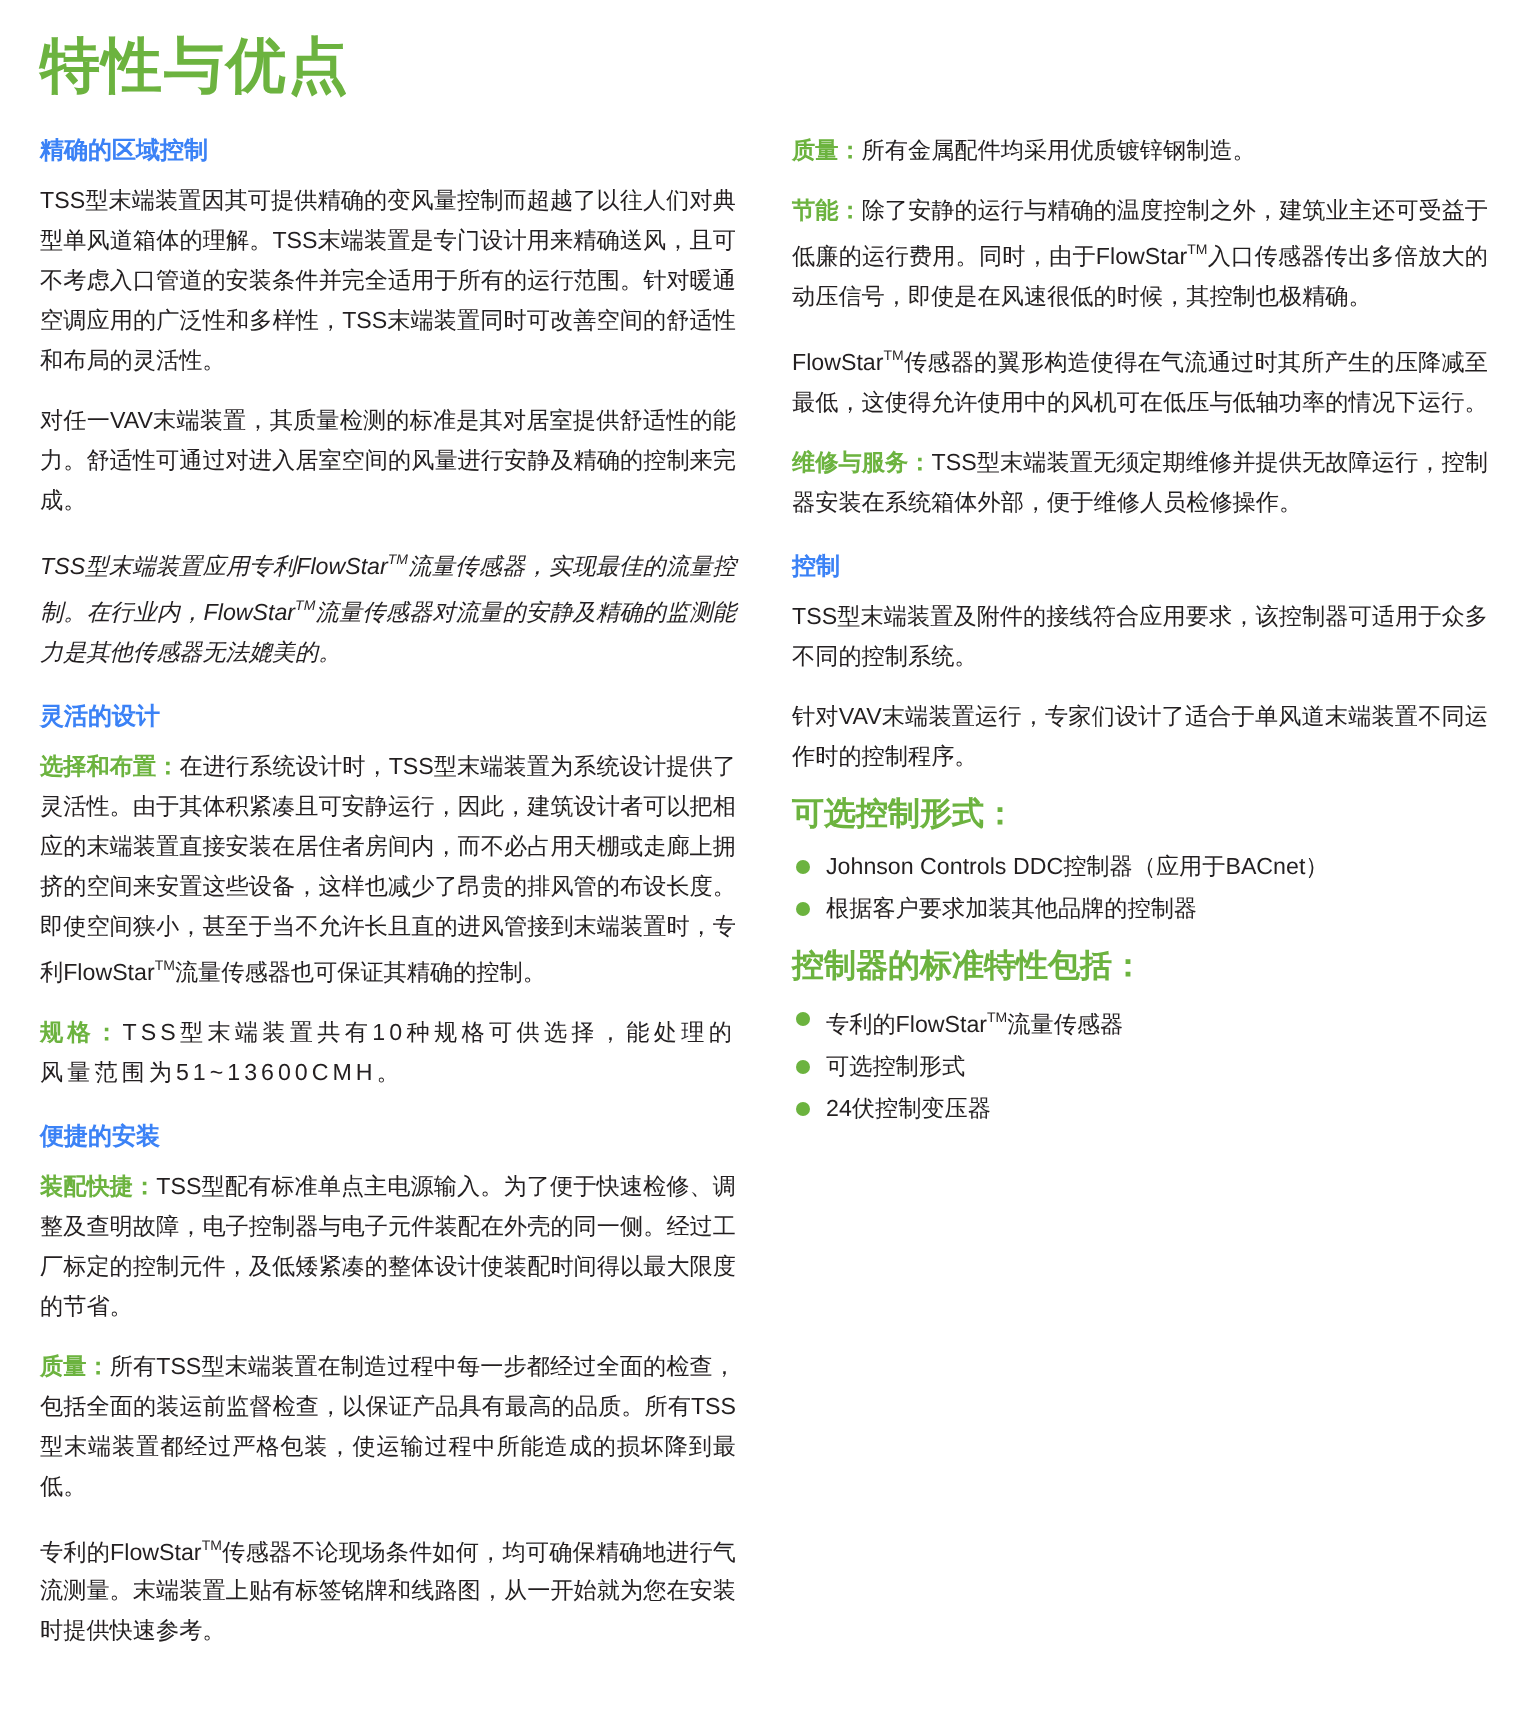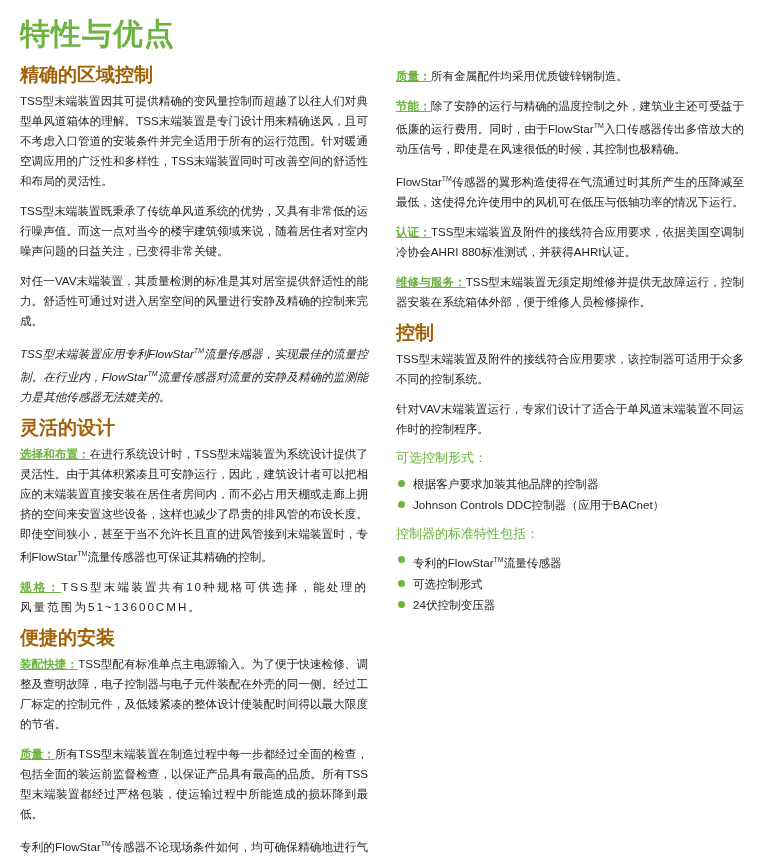--- a/index.html
+++ b/index.html
@@ -32,56 +32,55 @@
   }
   .columns {
     display: flex;
     gap: 28px;
   }
   .col {
     width: 348px;
     flex: 0 0 348px;
   }
   h2.section-head {
-    color: #a16207;
-    font-size: 19px;
+    color: #3b82f6;
+    font-size: 12px;
     font-weight: bold;
     margin: 0 0 7px 0;
     line-height: 18px;
   }
   .block {
     margin-bottom: 12px;
   }
   p.para {
     font-size: 11.6px;
     line-height: 20px;
     margin: 0 0 10px 0;
     text-align: justify;
     color: #231f20;
   }
   p.para:last-child {
     margin-bottom: 0;
   }
   .lead {
     color: #6cb33f;
     font-weight: bold;
-    text-decoration: underline;
   }
   .spaced {
     letter-spacing: 2px;
   }
   sup.tm {
     font-size: 7px;
     vertical-align: super;
     letter-spacing: 0;
   }
   .sub-head {
     color: #6cb33f;
-    font-size: 13px;
-    font-weight: normal;
+    font-size: 16px;
+    font-weight: bold;
     margin: 0 0 6px 0;
     line-height: 18px;
   }
   ul.bullets {
     list-style: none;
     margin: 0 0 10px 0;
     padding: 0;
   }
   ul.bullets li {
     position: relative;
@@ -111,21 +110,20 @@
 
   <h1 class="page-title">特性与优点</h1>
 
   <div class="columns">
 
     <div class="col">
 
       <div class="block">
         <h2 class="section-head">精确的区域控制</h2>
         <p class="para">TSS型末端装置因其可提供精确的变风量控制而超越了以往人们对典型单风道箱体的理解。TSS末端装置是专门设计用来精确送风，且可不考虑入口管道的安装条件并完全适用于所有的运行范围。针对暖通空调应用的广泛性和多样性，TSS末端装置同时可改善空间的舒适性和布局的灵活性。</p>
-        <p class="para">TSS型末端装置既秉承了传统单风道系统的优势，又具有非常低的运行噪声值。而这一点对当今的楼宇建筑领域来说，随着居住者对室内噪声问题的日益关注，已变得非常关键。</p>
         <p class="para">对任一VAV末端装置，其质量检测的标准是其对居室提供舒适性的能力。舒适性可通过对进入居室空间的风量进行安静及精确的控制来完成。</p>
         <p class="para italic">TSS型末端装置应用专利FlowStar<sup class="tm">TM</sup>流量传感器，实现最佳的流量控制。在行业内，FlowStar<sup class="tm">TM</sup>流量传感器对流量的安静及精确的监测能力是其他传感器无法媲美的。</p>
       </div>
 
       <div class="block">
         <h2 class="section-head">灵活的设计</h2>
         <p class="para"><span class="lead">选择和布置：</span><span>在进行系统设计时，TSS型末端装置为系统设计提供了灵活性。由于其体积紧凑且可安静运行，因此，建筑设计者可以把相应的末端装置直接安装在居住者房间内，而不必占用天棚或走廊上拥挤的空间来安置这些设备，这样也减少了昂贵的排风管的布设长度。即使空间狭小，甚至于当不允许长且直的进风管接到末端装置时，专利FlowStar<sup class="tm">TM</sup>流量传感器也可保证其精确的控制。</span></p>
         <p class="para"><span class="lead spaced">规格：</span><span class="spaced">TSS型末端装置共有10种规格可供选择，能处理的风量范围为51~13600CMH。</span></p>
       </div>
 
@@ -138,34 +136,33 @@
       </div>
 
     </div>
 
     <div class="col">
 
       <div class="block">
         <p class="para"><span class="lead">质量：</span><span>所有金属配件均采用优质镀锌钢制造。</span></p>
         <p class="para"><span class="lead">节能：</span><span>除了安静的运行与精确的温度控制之外，建筑业主还可受益于低廉的运行费用。同时，由于FlowStar<sup class="tm">TM</sup>入口传感器传出多倍放大的动压信号，即使是在风速很低的时候，其控制也极精确。</span></p>
         <p class="para">FlowStar<sup class="tm">TM</sup>传感器的翼形构造使得在气流通过时其所产生的压降减至最低，这使得允许使用中的风机可在低压与低轴功率的情况下运行。</p>
-        <p class="para"><span class="lead">认证：</span><span>TSS型末端装置及附件的接线符合应用要求，依据美国空调制冷协会AHRI 880标准测试，并获得AHRI认证。</span></p>
         <p class="para"><span class="lead">维修与服务：</span><span>TSS型末端装置无须定期维修并提供无故障运行，控制器安装在系统箱体外部，便于维修人员检修操作。</span></p>
       </div>
 
       <div class="block">
         <h2 class="section-head">控制</h2>
         <p class="para">TSS型末端装置及附件的接线符合应用要求，该控制器可适用于众多不同的控制系统。</p>
         <p class="para">针对VAV末端装置运行，专家们设计了适合于单风道末端装置不同运作时的控制程序。</p>
 
         <div>
           <div class="sub-head">可选控制形式：</div>
           <ul class="bullets">
+            <li>Johnson Controls DDC控制器（应用于BACnet）</li>
             <li>根据客户要求加装其他品牌的控制器</li>
-            <li>Johnson Controls DDC控制器（应用于BACnet）</li>
           </ul>
         </div>
 
         <div>
           <div class="sub-head">控制器的标准特性包括：</div>
           <ul class="bullets">
             <li>专利的FlowStar<sup class="tm">TM</sup>流量传感器</li>
             <li>可选控制形式</li>
             <li>24伏控制变压器</li>
           </ul>

